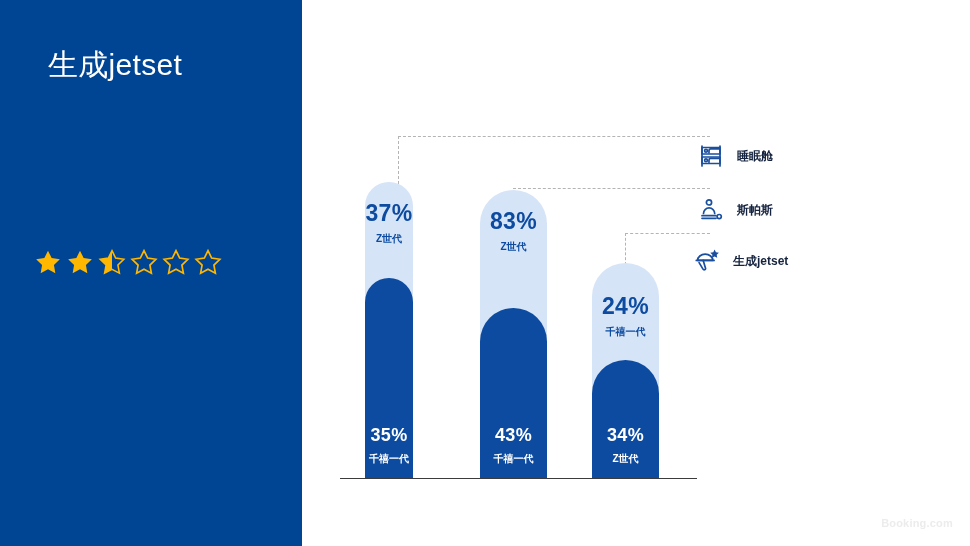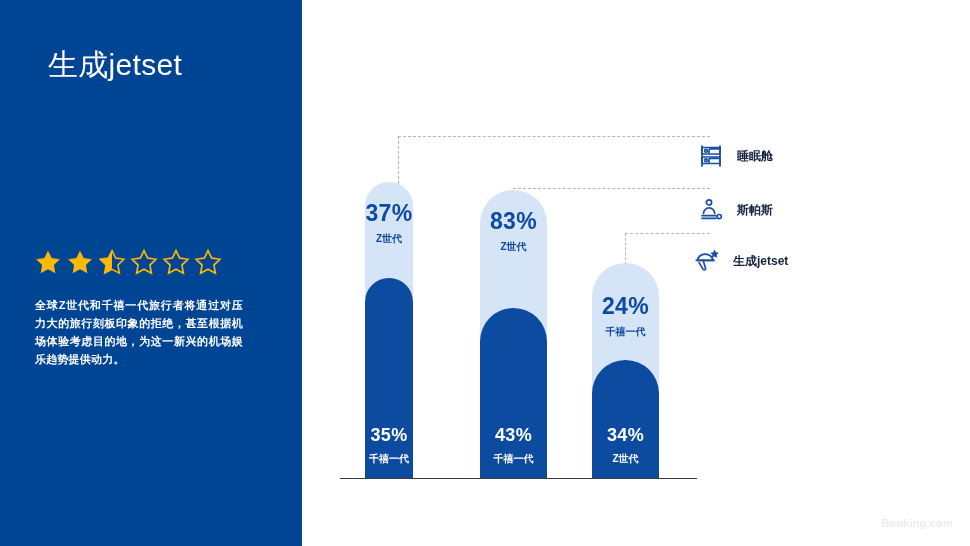--- a/index.html
+++ b/index.html
@@ -130,21 +130,20 @@
         <path d="M12 2.2l3.0 6.1 6.8 1-4.9 4.8 1.2 6.7L12 17.6 5.9 20.8l1.2-6.7L2.2 9.3l6.8-1z" fill="none" stroke="#ffb700" stroke-width="1.4"></path>
       </svg>
       <svg width="30" height="29" viewBox="0 0 24 24">
         <path d="M12 2.2l3.0 6.1 6.8 1-4.9 4.8 1.2 6.7L12 17.6 5.9 20.8l1.2-6.7L2.2 9.3l6.8-1z" fill="none" stroke="#ffb700" stroke-width="1.4"></path>
       </svg>
       <svg width="30" height="29" viewBox="0 0 24 24">
         <path d="M12 2.2l3.0 6.1 6.8 1-4.9 4.8 1.2 6.7L12 17.6 5.9 20.8l1.2-6.7L2.2 9.3l6.8-1z" fill="none" stroke="#ffb700" stroke-width="1.4"></path>
       </svg>
     </div>
 
-    <div class="sidebar-body">全球Z世代和千禧一代旅行者将通过对压力大的旅行刻板印象的拒绝，甚至根据机场体验考虑目的地，为这一新兴的机场娱乐趋势提供动力。</div>
   </div>
 
   <div class="chart">
     <div class="plot">
 
       <div class="dash-h" style="left:96px;top:136px;width:312px;"></div>
       <div class="dash-v" style="left:96px;top:136px;height:48px;"></div>
 
       <div class="dash-h" style="left:211px;top:188px;width:197px;"></div>
 

